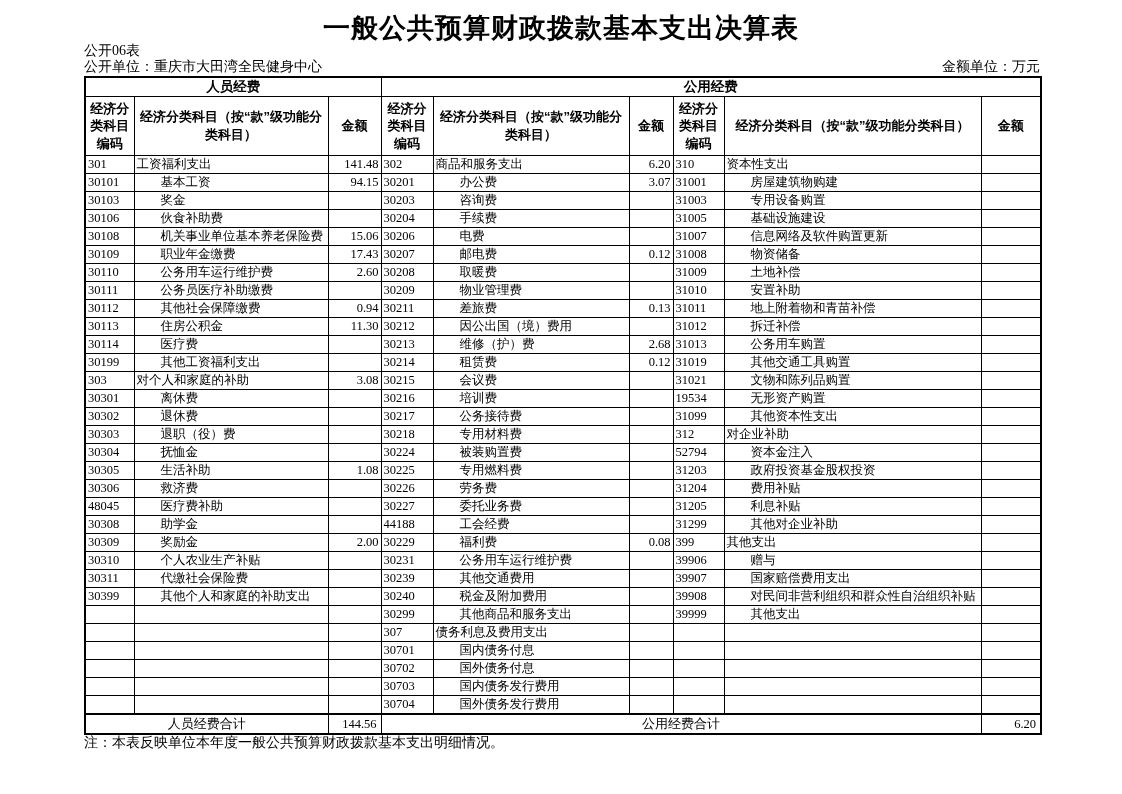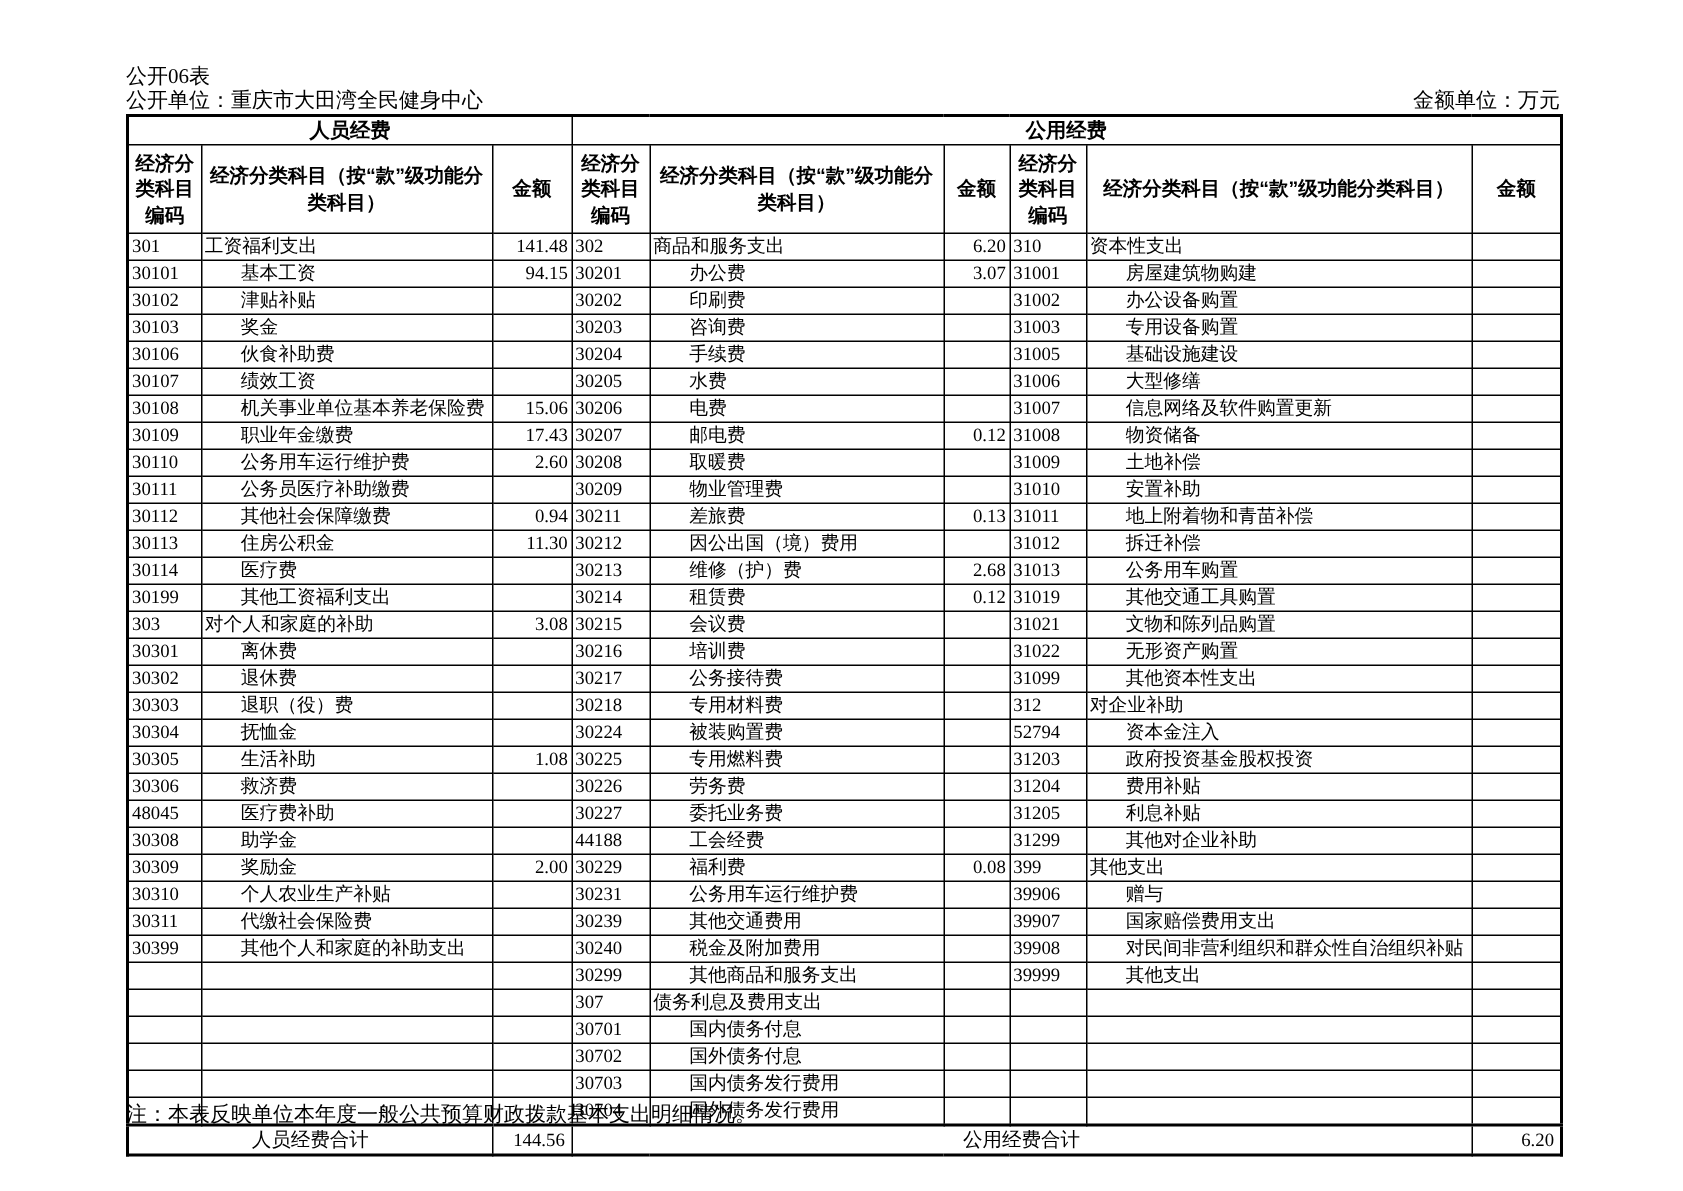--- a/index.html
+++ b/index.html
@@ -38,20 +38,21 @@
     font-family:"Liberation Sans","DejaVu Sans",sans-serif; }
   tr.footer-row td.total-amount { text-align:right; padding-right:4px; font-size:12.5px;margin-left:44px; }
 
   .note { position:absolute; top:734px; left:84px; font-size:14px; }
 </style>
 </head>
 <body>
 
 <div class="page">
 
+  <div class="title">一般公共预算财政拨款基本支出决算表</div>
 
   <div class="table-no">公开06表</div>
 
   <div class="meta-row">
     <span>公开单位：重庆市大田湾全民健身中心</span>
     <span>金额单位：万元</span>
   </div>
 
   <table class="budget">
     <colgroup>
@@ -99,61 +100,39 @@
           <td class="subject sub">基本工资</td>
           <td class="amount">94.15</td>
           <td class="code">30201</td>
           <td class="subject sub">办公费</td>
           <td class="amount">3.07</td>
           <td class="code">31001</td>
           <td class="subject sub">房屋建筑物购建</td>
           <td class="amount"></td>
         </tr>
         <tr>
-          <td class="code">30102</td>
-          <td class="subject sub">津贴补贴</td>
-          <td class="amount"></td>
-          <td class="code">30202</td>
-          <td class="subject sub">印刷费</td>
-          <td class="amount"></td>
-          <td class="code">31002</td>
-          <td class="subject sub">办公设备购置</td>
-          <td class="amount"></td>
-        </tr>
-        <tr>
           <td class="code">30103</td>
           <td class="subject sub">奖金</td>
           <td class="amount"></td>
           <td class="code">30203</td>
           <td class="subject sub">咨询费</td>
           <td class="amount"></td>
           <td class="code">31003</td>
           <td class="subject sub">专用设备购置</td>
           <td class="amount"></td>
         </tr>
         <tr>
           <td class="code">30106</td>
           <td class="subject sub">伙食补助费</td>
           <td class="amount"></td>
           <td class="code">30204</td>
           <td class="subject sub">手续费</td>
           <td class="amount"></td>
           <td class="code">31005</td>
           <td class="subject sub">基础设施建设</td>
-          <td class="amount"></td>
-        </tr>
-        <tr>
-          <td class="code">30107</td>
-          <td class="subject sub">绩效工资</td>
-          <td class="amount"></td>
-          <td class="code">30205</td>
-          <td class="subject sub">水费</td>
-          <td class="amount"></td>
-          <td class="code">31006</td>
-          <td class="subject sub">大型修缮</td>
           <td class="amount"></td>
         </tr>
         <tr>
           <td class="code">30108</td>
           <td class="subject sub">机关事业单位基本养老保险费</td>
           <td class="amount">15.06</td>
           <td class="code">30206</td>
           <td class="subject sub">电费</td>
           <td class="amount"></td>
           <td class="code">31007</td>
@@ -248,21 +227,21 @@
           <td class="subject sub">文物和陈列品购置</td>
           <td class="amount"></td>
         </tr>
         <tr>
           <td class="code">30301</td>
           <td class="subject sub">离休费</td>
           <td class="amount"></td>
           <td class="code">30216</td>
           <td class="subject sub">培训费</td>
           <td class="amount"></td>
-          <td class="code">31022</td>
+          <td class="code">19534</td>
           <td class="subject sub">无形资产购置</td>
           <td class="amount"></td>
         </tr>
         <tr>
           <td class="code">30302</td>
           <td class="subject sub">退休费</td>
           <td class="amount"></td>
           <td class="code">30217</td>
           <td class="subject sub">公务接待费</td>
           <td class="amount"></td>

